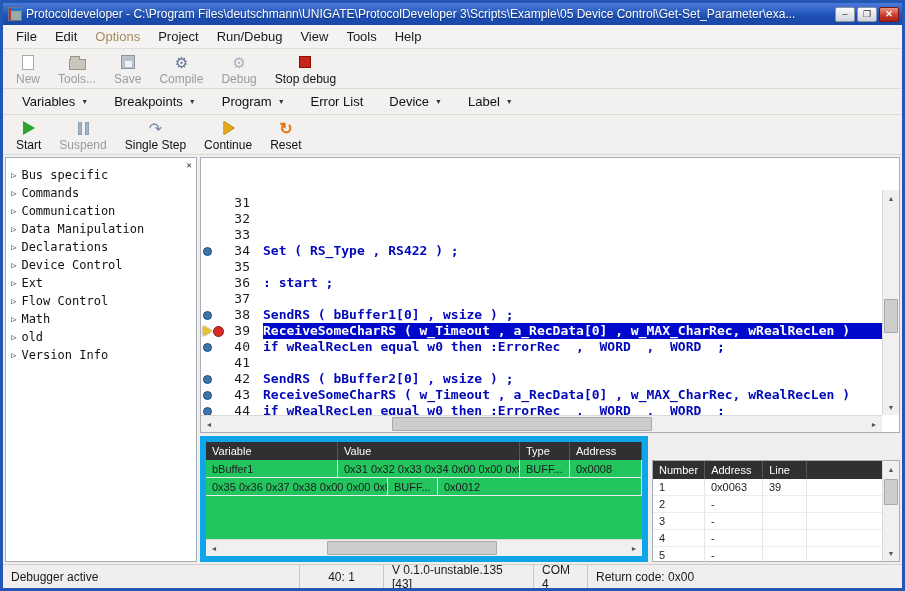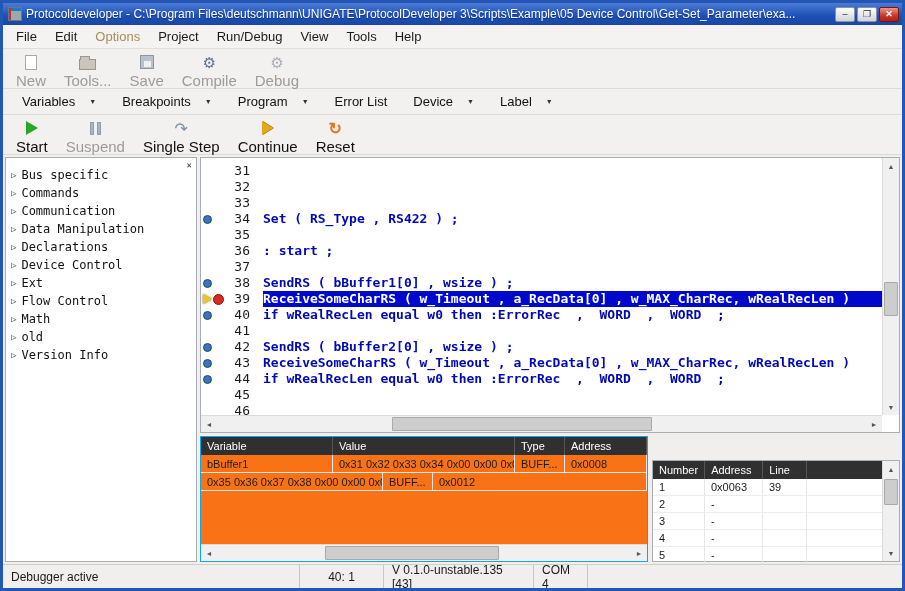--- a/index.html
+++ b/index.html
@@ -21,24 +21,24 @@
   .tbtn.close { background:linear-gradient(#ef9383,#c6372a 60%,#a82415); color:#fff; border-color:#7c150c; font-weight:bold; }
   
   .menubar { height:24px; flex:0 0 24px; display:flex; align-items:center; background:#f4f3f1;
     border-bottom:1px solid #e0ded9; font-size:13px; color:#1a1a1a; padding-left:4px; }
   .menu-item { padding:3px 9px; }
   .menu-item.disabled { color:#a58d5e;text-align:center; }
   
   .toolbar { display:flex; align-items:flex-start; background:#f2f1ef; border-bottom:1px solid #dddbd6; }
   .tb-big { height:40px; flex:0 0 40px; padding:3px 6px; gap:4px; }
   .tb-big .tb-btn { display:flex; flex-direction:column; align-items:center; gap:2px; padding:2px 7px; min-width:36px; }
-  .tb-label { font-size:15px; color:#111; white-space:nowrap; }
+  .tb-label { font-size:12px; color:#111; white-space:nowrap; }
   .tb-btn.disabled .tb-label { color:#9b9b9b; }
   .tb-flat { height:26px; flex:0 0 26px; align-items:center; padding-left:8px; gap:4px; font-size:13px; }
-  .tb2-btn { display:flex; align-items:center; gap:14px; padding:3px 11px; color:#111; }
+  .tb2-btn { display:flex; align-items:center; gap:6px; padding:3px 11px; color:#111; }
   .dd-arrow { font-size:7px; color:#333; }
   
   .ic { height:16px; display:flex; align-items:center; justify-content:center; }
   .ic-new { width:12px; height:15px; background:#fff; border:1px solid #a8a8a8; }
   .ic-open { width:17px; height:11px; margin-top:4px; background:#cac6bd; border:1px solid #9a968d; position:relative; }
   .ic-open::before { content:""; position:absolute; top:-4px; left:0; width:8px; height:3px; background:#cac6bd; border:1px solid #9a968d; border-bottom:none; }
   .ic-save { width:14px; height:14px; background:#b9c1cd; border:1px solid #8d95a3; position:relative; }
   .ic-save::after { content:""; position:absolute; left:3px; bottom:1px; width:7px; height:6px; background:#eef0f3; }
   .ic-gear { font-size:15px; line-height:15px; }
   .ic-gear.compile { color:#5d7296; }
@@ -53,41 +53,41 @@
   
   .main { flex:1; display:flex; min-height:0; padding:2px; gap:3px; }
   .tree-panel { flex:0 0 192px; background:#fff; border:1px solid #a9aeb5; position:relative;
     font-family:"DejaVu Sans Mono",monospace; font-size:12px; color:#111; padding-top:8px; }
   .tree-close { position:absolute; top:2px; right:4px; font-size:9px; color:#333; }
   .tree-item { display:flex; align-items:center; height:18px; padding-left:5px; gap:5px; }
   .expander { font-size:9px; color:#444; }
   .right-col { flex:1; display:flex; flex-direction:column; min-width:0; gap:3px; }
   
   .editor-outer { flex:1; min-height:0; background:#fff; border:1px solid #a9aeb5; display:flex; flex-direction:column; }
-  .editor-area { flex:1; display:flex; min-height:0; }
+  .editor-area { flex:1; display:flex; min-height:0;margin-top:32px; }
   .ed-lines { flex:1; min-width:0; overflow:hidden; padding-top:5px; font-family:"DejaVu Sans Mono",monospace; font-size:13px; }
   .ed-line { display:flex; height:16px; line-height:16px; align-items:center; }
   .gutter { flex:0 0 28px; display:flex; align-items:center; padding-left:2px; gap:1px; height:16px; }
   .bp-dot { width:9px; height:9px; border-radius:50%; background:#3f74ad; border:1px solid #1f4a7a; }
   .bp-dot.red { width:11px; height:11px; background:#da2a22; border:1px solid #8a1410; }
   .cur-arrow { width:0; height:0; border-left:9px solid #eac42a; border-top:5px solid transparent; border-bottom:5px solid transparent; filter:drop-shadow(0 0 1px #7e6200); }
   .lnum { flex:0 0 34px; text-align:right; padding-right:13px; color:#1c1c1c; }
   .code { flex:1; white-space:pre; color:#0008b8; font-weight:bold; overflow:hidden; }
   .ed-line.current .code { background:#0008cc; color:#fff; }
   
   .vscroll { flex:0 0 17px; display:flex; flex-direction:column; background:#f0f0f0; border-left:1px solid #dadada; }
   .hscroll { flex:0 0 17px; display:flex; background:#f0f0f0; border-top:1px solid #dadada; }
   .sb-btn { flex:0 0 16px; display:flex; align-items:center; justify-content:center; font-size:7px; color:#555; background:#f0f0f0; }
   .sb-track { flex:1; position:relative; }
   .sb-thumb { position:absolute; background:#cdcdcd; border:1px solid #a9a9a9; border-radius:1px; }
   .v-thumb { left:1px; right:1px; }
   .h-thumb { top:1px; bottom:1px; }
   
   .bottom { flex:0 0 126px; display:flex; gap:4px; min-height:0; }
-  .vars-panel { flex:1; min-width:0; background:#f97316; border:1px solid #0ea5e9; display:flex; flex-direction:column; }
+  .vars-panel { flex:1; min-width:0; background:#22c55e; border:6px solid #0ea5e9; display:flex; flex-direction:column; }
   .bp-panel { flex:0 0 248px; background:#fff; border:1px solid #a9aeb5; display:flex;margin-top:24px; }
   .grid-header { display:flex; background:#303030; color:#fff; font-size:11px; height:18px; flex:0 0 18px; align-items:center; }
   .grid-header .cell { border-right:1px solid #565656; padding:0 6px; height:100%; display:flex; align-items:center; }
   .grid-row { display:flex; font-size:11px; height:18px; align-items:center; border-bottom:1px solid #ececec; color:#1c1c1c; }
   .grid-row .cell { border-right:1px solid #e6e6e6; padding:0 6px; height:100%; display:flex; align-items:center; white-space:nowrap; overflow:hidden; }
   .vc1 { flex:0 0 132px; } .vc2 { flex:0 0 182px; } .vc3 { flex:0 0 50px; } .vc4 { flex:1; }
   .bc1 { flex:0 0 52px; } .bc2 { flex:0 0 58px; } .bc3 { flex:0 0 44px; } .bc4 { flex:1; border-right:none!important; }
   .bp-rows { flex:1; display:flex; flex-direction:column; min-width:0; }
   .bp-row { height:17px; flex:0 0 17px; }
   .vars-body { flex:1; min-height:0; }
@@ -142,20 +142,26 @@
       <span class="tb-label">Save</span>
     </div>
     <div class="tb-btn disabled">
       <span class="ic ic-gear compile">⚙</span>
       <span class="tb-label">Compile</span>
     </div>
     <div class="tb-btn disabled">
       <span class="ic ic-gear debug">⚙</span>
       <span class="tb-label">Debug</span>
     </div>
+    <div class="tb-btn">
+      <span class="ic">
+          <span class="ic-stop"></span>
+        </span>
+      <span class="tb-label">Stop debug</span>
+    </div>
   </div>
 
   <div class="toolbar tb-flat">
     <div class="tb2-btn">
       <span>Variables</span>
       <span class="dd-arrow">▼</span>
     </div>
     <div class="tb2-btn">
       <span>Breakpoints</span>
       <span class="dd-arrow">▼</span>
@@ -462,15 +468,16 @@
 
       </div>
     </div>
   </div>
 
   <div class="statusbar">
     <div class="sseg s1">Debugger active</div>
     <div class="sseg s2">40: 1</div>
     <div class="sseg s3">V 0.1.0-unstable.135 [43]</div>
     <div class="sseg s4">COM 4</div>
+    <div class="sseg s5">Return code: 0x00</div>
   </div>
 
 </div>
 
 </body></html>

